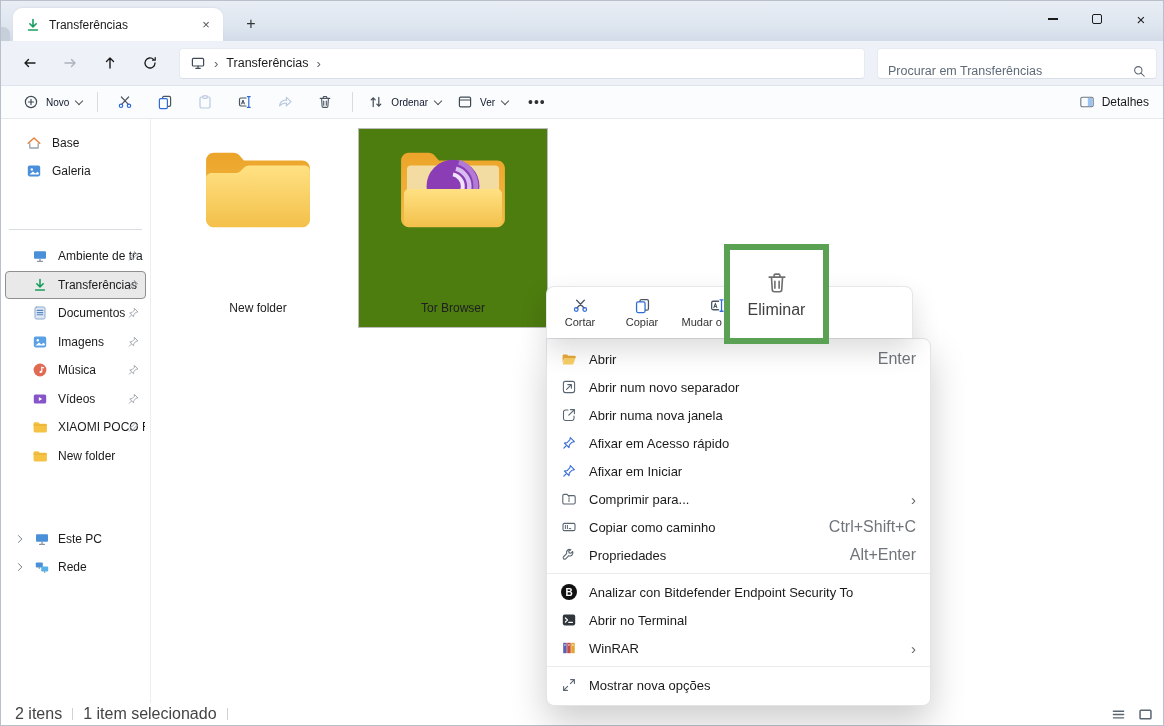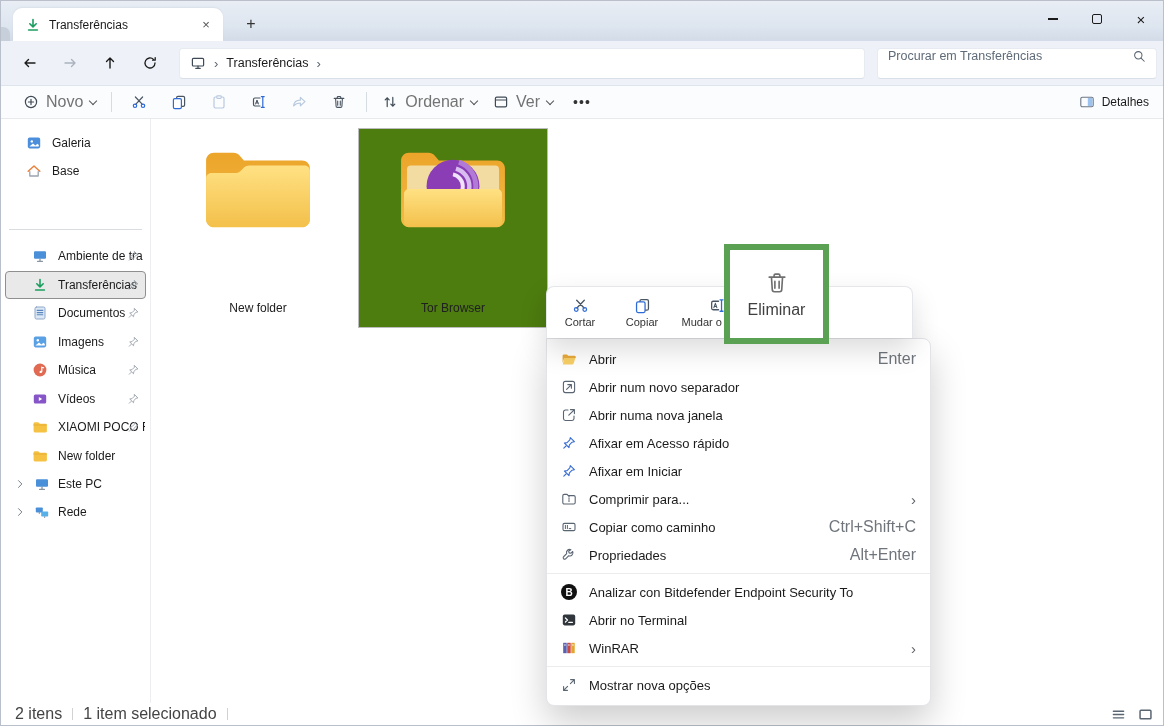--- a/index.html
+++ b/index.html
@@ -18,44 +18,44 @@
 .wc{width:44px;height:36px;display:flex;align-items:center;justify-content:center;color:#1b1b1b;font-size:15px}
 .wc-min{width:10px;height:1.4px;background:#1b1b1b;display:block}
 .wc-max{width:10px;height:10px;border:1.2px solid #1b1b1b;border-radius:2px;display:block}
 
 
 .addressrow{position:absolute;top:40px;left:0;right:0;height:45px;background:#eef2f8;border-bottom:1px solid #dee4ec;display:flex;align-items:center}
 .nav-group{display:flex;gap:6px;padding-left:12px}
 .nav-btn{width:34px;height:32px;display:flex;align-items:center;justify-content:center;border-radius:4px}
 .crumb-field{margin-left:12px;width:686px;height:31px;background:#fff;border:1px solid #e7ebf1;border-bottom-color:#d9dfe8;border-radius:4px;display:flex;align-items:center;gap:8px;padding:0 10px;font-size:12.5px}
 .crumb-sep{color:#5a6572;font-size:13px}
-.search-field{margin-left:12px;width:280px;height:31px;background:#fff;border:1px solid #e7ebf1;border-bottom-color:#d9dfe8;border-radius:4px;display:flex;align-items:flex-start;padding:0 10px;gap:6px}
+.search-field{margin-left:12px;width:280px;height:31px;background:#fff;border:1px solid #e7ebf1;border-bottom-color:#d9dfe8;border-radius:4px;display:flex;align-items:flex-end;padding:0 10px;gap:6px}
 .search-field input{flex:1;border:none;outline:none;font-size:12.5px;color:#333;background:transparent;font-family:inherit}
 .search-field input::placeholder{color:#5f6b78}
 .search-ic svg{width:14px;height:14px}
 
 
 .toolbar{position:absolute;top:85px;left:0;right:0;height:33px;background:#fbfcfe;border-bottom:1px solid #e6e9ee;display:flex;align-items:center;padding:0 14px}
-.tb-btn{display:flex;align-items:center;gap:7px;padding:4px 8px;border-radius:4px;font-size:16px;color:#737373}
+.tb-btn{display:flex;align-items:center;gap:7px;padding:4px 8px;border-radius:4px;font-size:10px;color:#0f172a}
 .tb-icon-btn{width:40px;height:26px;display:flex;align-items:center;justify-content:center;border-radius:4px}
 .tb-divider{width:1px;height:20px;background:#d7dce3;margin:0 7px}
 .chev{width:6px;height:6px;border-right:1.2px solid #555;border-bottom:1.2px solid #555;transform:rotate(45deg);margin-top:-3px}
 .tb-more{font-size:14px;letter-spacing:1px;color:#333;padding:0 12px}
 .tb-right{margin-left:auto;display:flex;align-items:center;gap:7px;font-size:12px}
 
 
 .sidebar{position:absolute;top:118px;left:0;width:150px;bottom:22px;background:#fff;border-right:1px solid #eceef1;padding-top:10px;font-size:12px;overflow:hidden}
 .sb-item{height:28px;display:flex;align-items:center;gap:10px;padding-left:20px;position:relative;margin:0 4px;border-radius:4px;border:1px solid transparent;white-space:nowrap}
 #sb-pinned .sb-item{height:28.5px;padding-left:26px}
 .sb-item.selected{background:#e9e9e9;border-color:#8f8f8f}
 .sb-label{flex:1;overflow:hidden}
 .pin{position:absolute;right:5px;top:50%;transform:translateY(-50%)}
 .pin svg{width:13px;height:13px}
 .sb-divider{border-top:1px solid #d9dde1;margin:44px 8px 12px 8px}
-#sb-tree{}
+#sb-tree{margin-top:55px}
 #sb-tree .sb-item{padding-left:8px;gap:8px}
 .tree-chev svg{width:12px;height:12px}
 
 
 .main{position:absolute;left:150px;top:118px;right:0;bottom:22px;background:#fff}
 .tile{position:absolute;top:9px;width:190px;height:200px;display:flex;flex-direction:column;align-items:center;border:1px solid transparent}
 .tile:nth-child(1){left:12px}
 .tile:nth-child(2){left:207px}
 .tile.selected{background:#4d7c0f;border-color:#bcbcbc}
 .tile-icon{margin-top:16px}
@@ -240,35 +240,35 @@
         </span>
       <span>Detalhes</span>
     </div>
   </div>
 
   <div class="sidebar">
     <div id="sb-top">
         <div class="sb-item">
           <span class="ic">
             <svg width="16" height="16" viewBox="0 0 16 16" fill="none" stroke-linecap="round" stroke-linejoin="round">
+              <path d="M2.2 8.2 8 3l5.8 5.2" stroke="#e8813c" stroke-width="1.5"></path>
+              <path d="M3.8 8.6V13h8.4V8.6" stroke="#9aa4b0" stroke-width="1.3"></path>
+            </svg>
+          </span>
+          <span class="sb-label">Base</span>
+        </div>
+        <div class="sb-item">
+          <span class="ic">
+            <svg width="16" height="16" viewBox="0 0 16 16" fill="none" stroke-linecap="round" stroke-linejoin="round">
               <rect x="1.8" y="2.6" width="12.4" height="10.8" rx="1.8" fill="#4a8edc"></rect>
               <circle cx="5.8" cy="6.4" r="1.2" fill="#fff"></circle>
               <path d="M3.4 11.6 7 8.4l2.4 2 2-1.6 1.4 1.2v1.6z" fill="#fff"></path>
             </svg>
           </span>
           <span class="sb-label">Galeria</span>
-        </div>
-        <div class="sb-item">
-          <span class="ic">
-            <svg width="16" height="16" viewBox="0 0 16 16" fill="none" stroke-linecap="round" stroke-linejoin="round">
-              <path d="M2.2 8.2 8 3l5.8 5.2" stroke="#e8813c" stroke-width="1.5"></path>
-              <path d="M3.8 8.6V13h8.4V8.6" stroke="#9aa4b0" stroke-width="1.3"></path>
-            </svg>
-          </span>
-          <span class="sb-label">Base</span>
         </div>
       </div>
     <div class="sb-divider"></div>
     <div id="sb-pinned">
         <div class="sb-item">
           <span class="ic">
             <svg width="16" height="16" viewBox="0 0 16 16" fill="none" stroke-linecap="round" stroke-linejoin="round">
               <rect x="2" y="3.2" width="12" height="7.6" rx="1" fill="#4a90d9"></rect>
               <path d="M8 11v2.2M5.6 13.4h4.8" stroke="#8a95a1" stroke-width="1.3"></path>
             </svg>

